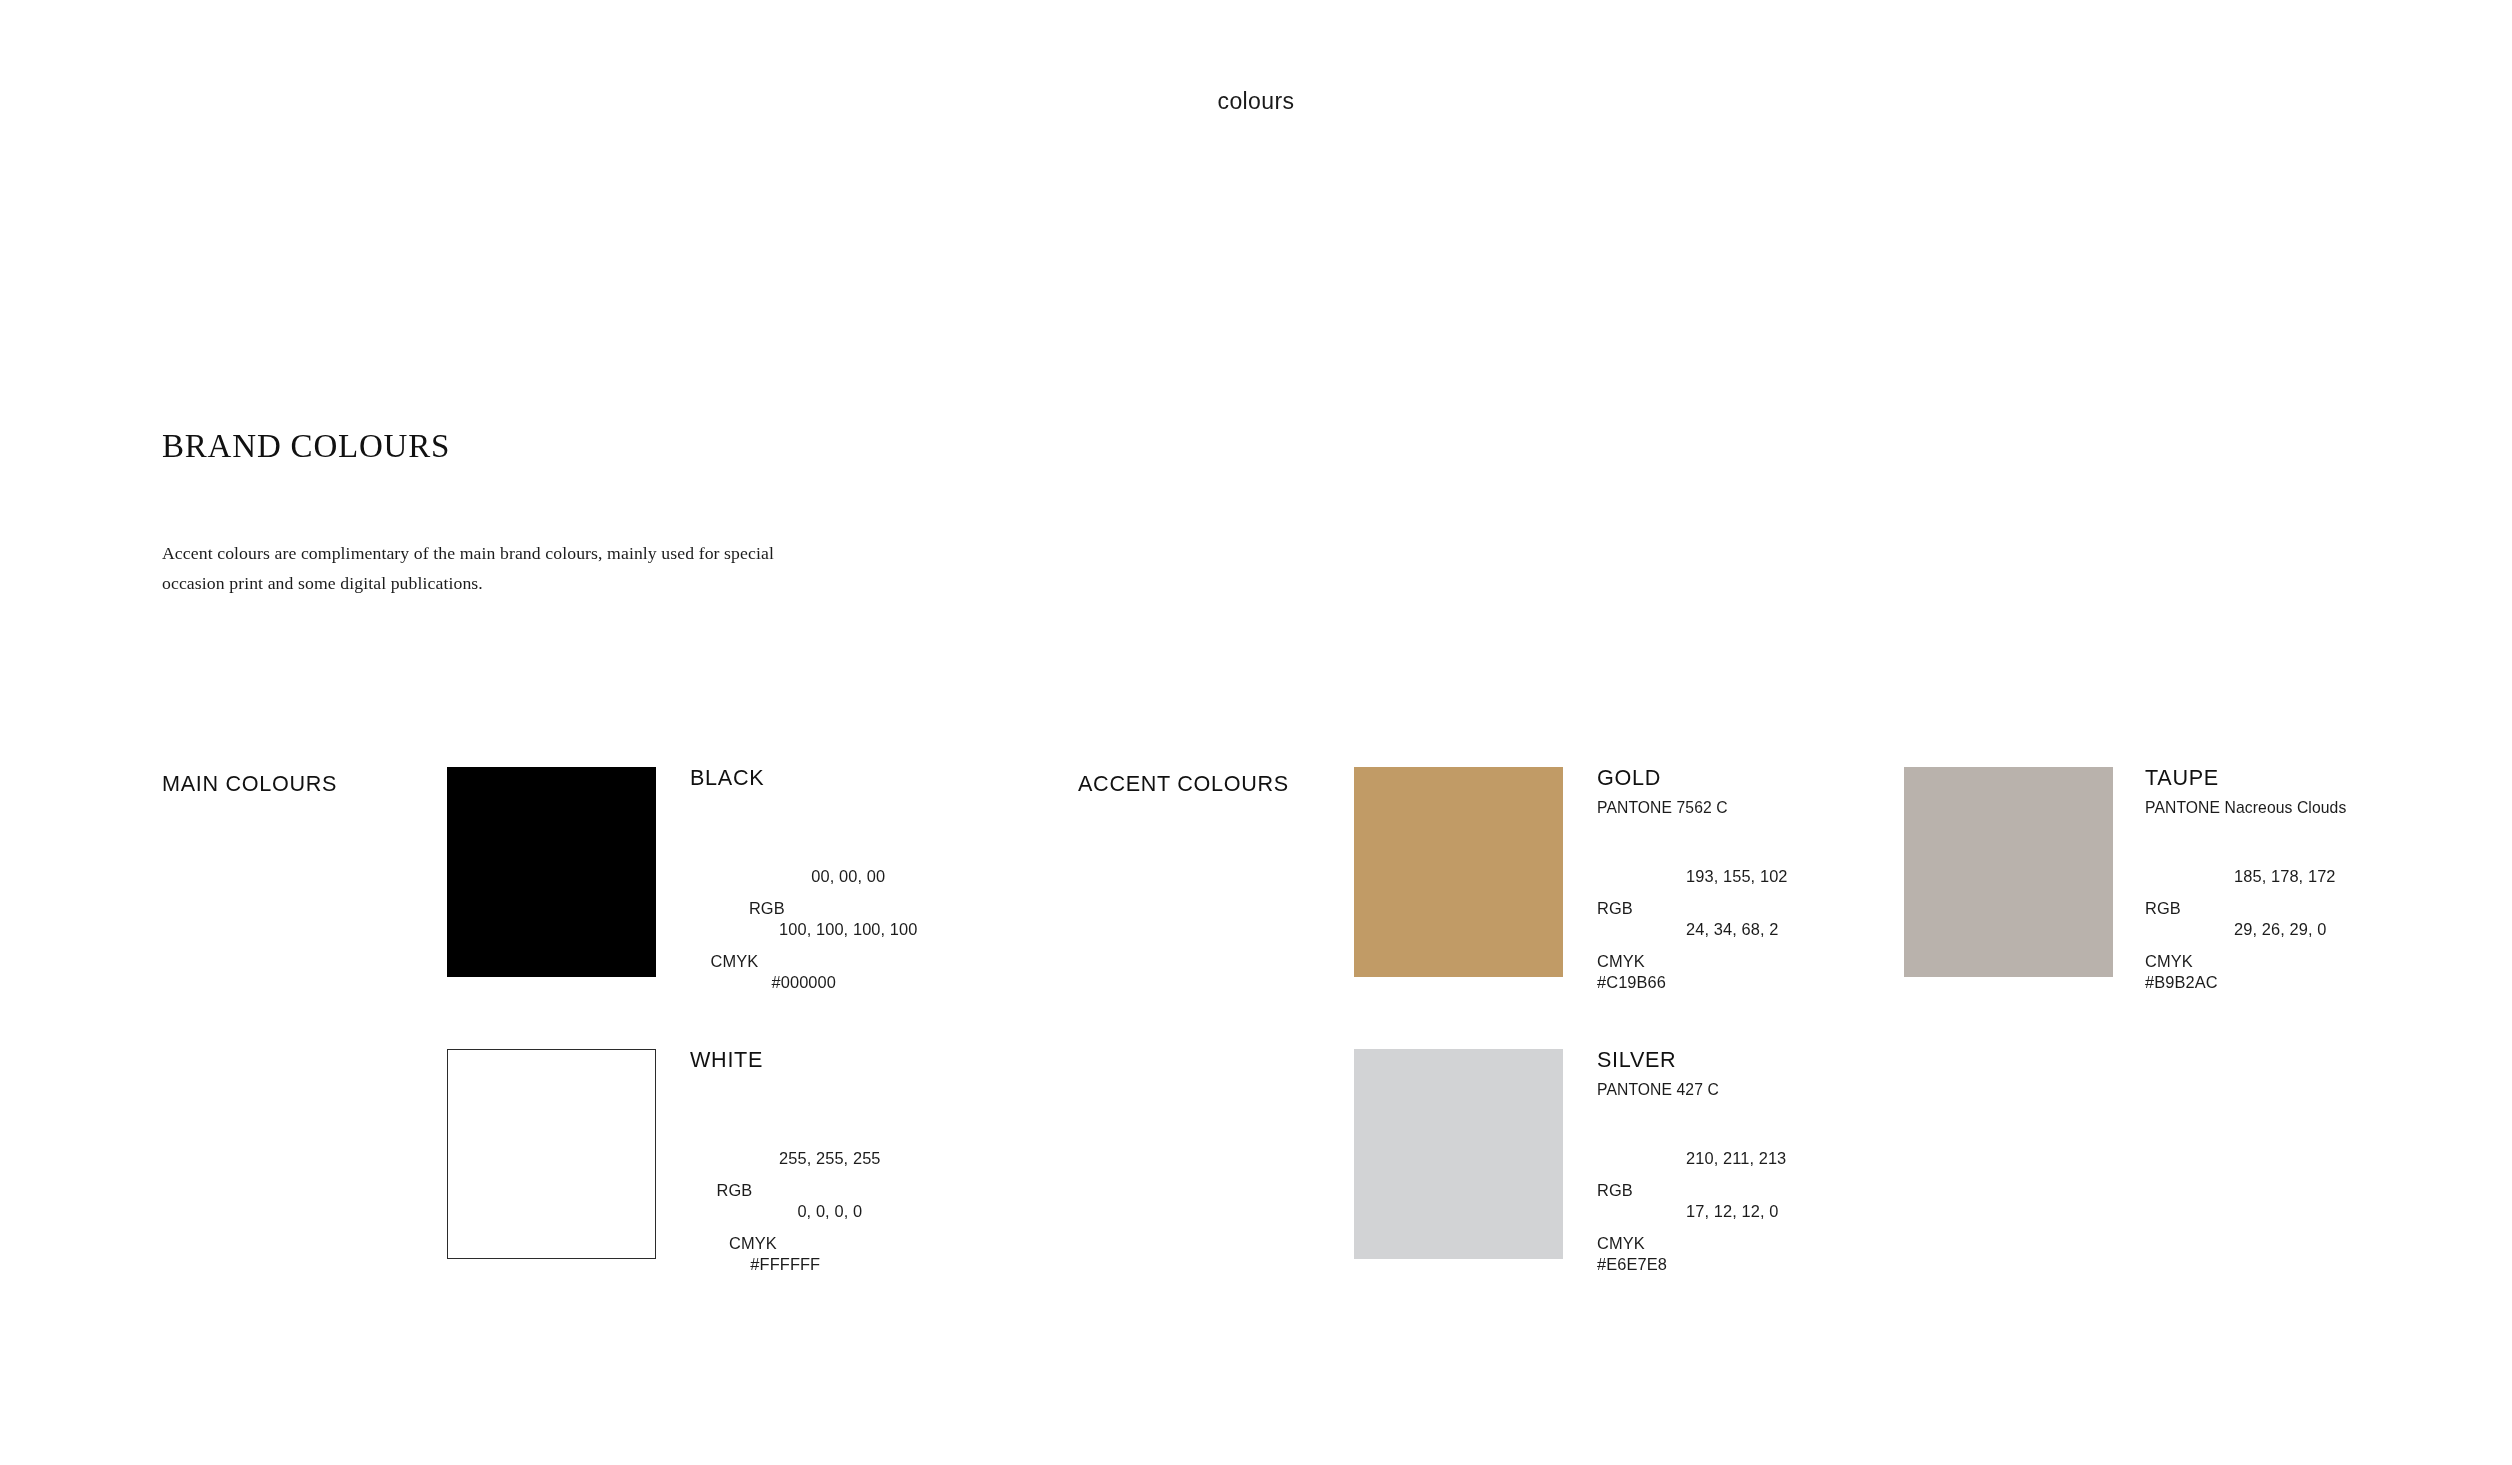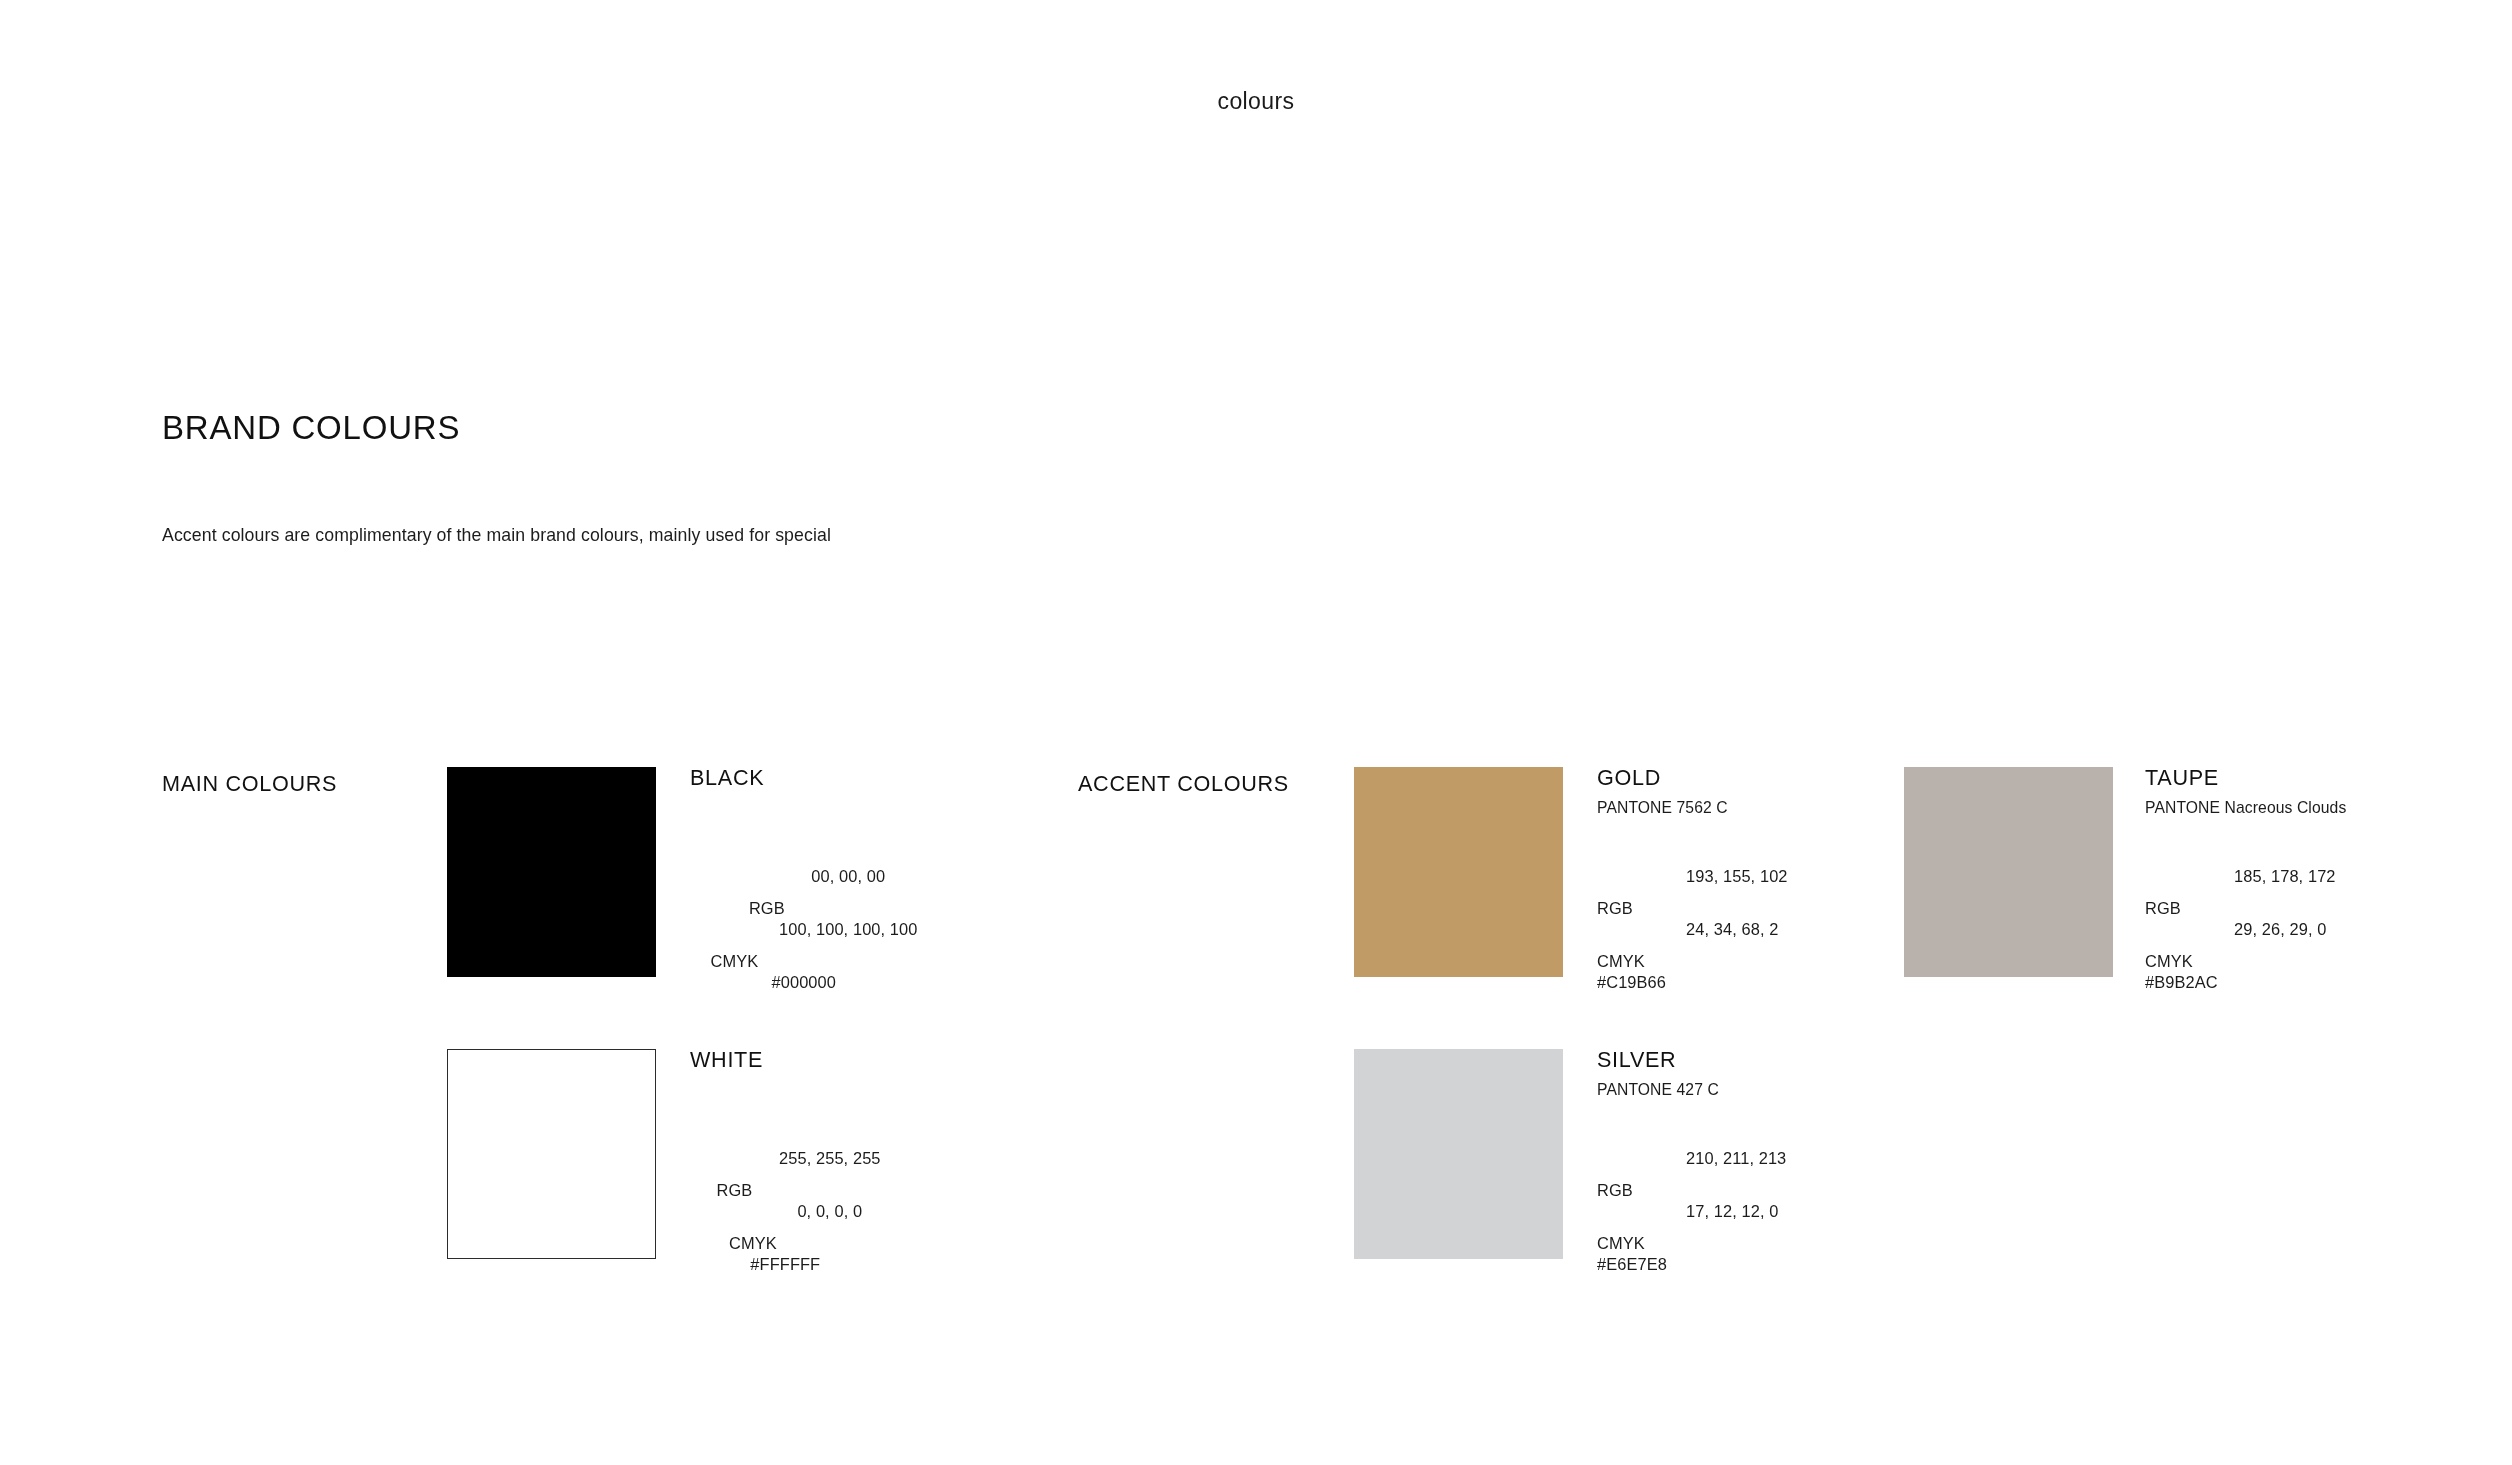--- a/index.html
+++ b/index.html
@@ -28,22 +28,23 @@
     font-size: 23px;
     font-weight: 400;
     letter-spacing: 0.4px;
     color: #1a1a1a;
   }
 
   
   .intro {
     position: absolute;
     left: 162px;
-    top: 410px;
+    top: 428px;
     width: 850px;
+    font-family: Liberation Serif, serif;
   }
   .intro-title {
     font-size: 33px;
     font-weight: 400;
     letter-spacing: 0.8px;
     color: #111111;
     margin: 0;
     line-height: 1.1;
   }
   .intro-body {
@@ -155,20 +156,21 @@
 </style>
 </head>
 <body>
 
 <div class="page-header">colours</div>
 
 <div class="intro">
   <h1 class="intro-title">BRAND COLOURS</h1>
   <p class="intro-body">
     <span class="line">Accent colours are complimentary of the main brand colours, mainly used for special</span>
+    <span class="line">occasion print and some digital publications.</span>
   </p>
 </div>
 
 <div class="group-label main">MAIN COLOURS</div>
 <div class="group-label accent">ACCENT COLOURS</div>
 
 <div class="swatch-entry" id="entry-black">
   <div class="swatch-chip" style="background:#000000;"></div>
   <div class="swatch-info">
     <div class="swatch-name">BLACK</div>

